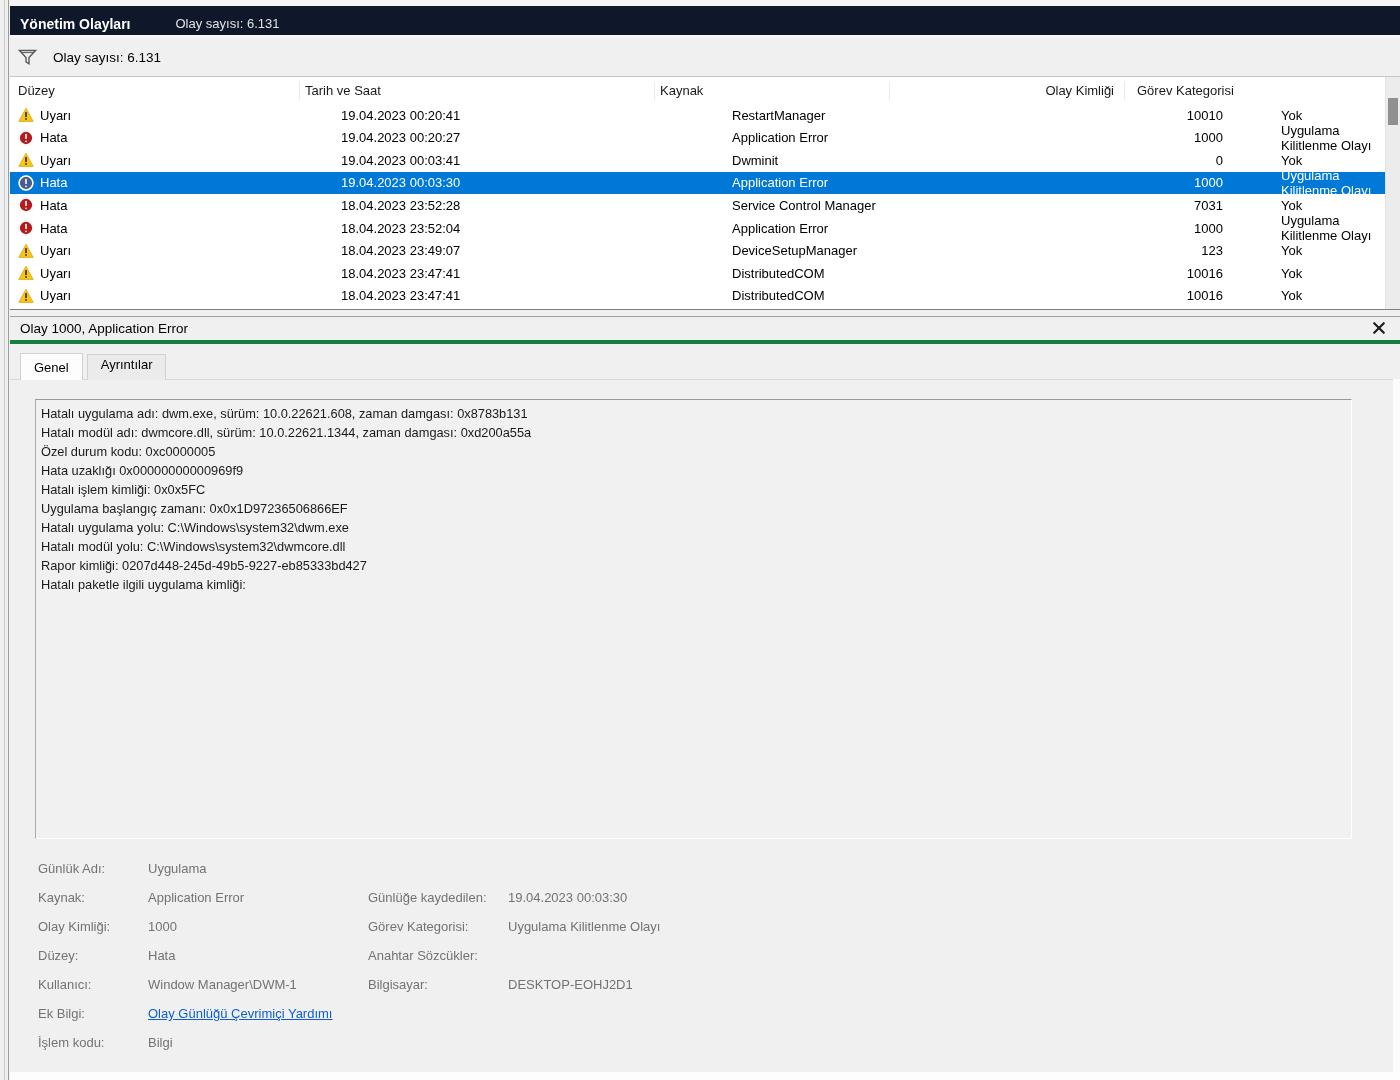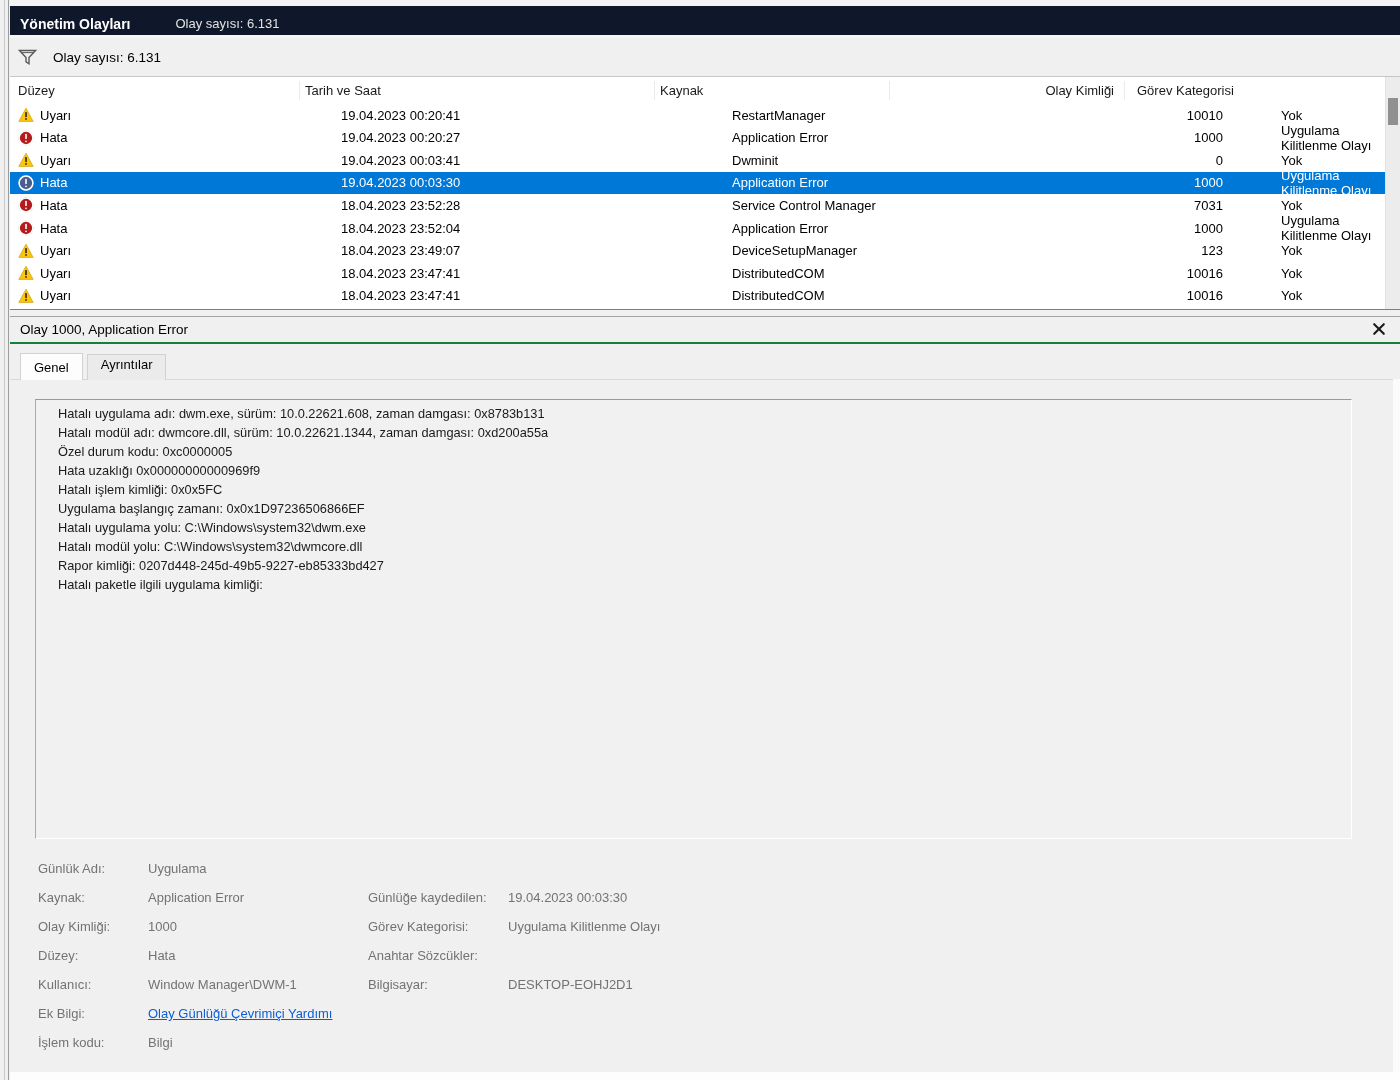--- a/index.html
+++ b/index.html
@@ -81,21 +81,21 @@
     background: #f0f0f0; border-top: 1px solid #7e7e7e; border-bottom: 1px solid #a3a3a3;
   }
 
   
   .detail {
     position: absolute; left: 10px; right: 0; top: 317px; bottom: 0;
     background: #f0f0f0;
   }
   .d-titlebar {
     position: absolute; left: 0; right: 0; top: 0; height: 27px;
-    border-bottom: 2px solid #15803d;
+    border-bottom: 4px solid #15803d;
     display: flex; align-items: center; padding: 0 12px 0 10px;
     font-size: 13.5px; color: #000;
   }
   .d-close { margin-left: auto; width: 16px; height: 16px; cursor: pointer; }
   .d-close svg { width: 14px; height: 14px; display: block; }
 
   .d-tabs { position: absolute; left: 10px; top: 37px; height: 26px; display: flex; z-index: 3; }
   .tab {
     font-size: 13px; color: #000; padding: 2px 13px 0 13px; height: 26px;
     background: #ebebeb; border: 1px solid #d2d2d2; border-bottom: none;
@@ -106,21 +106,21 @@
   .d-content {
     position: absolute; left: 0; right: 7px; top: 62px; bottom: 8px;
     border-top: 1px solid #d9d9d9; background: #f0f0f0;
   }
 
   .desc-box {
     position: absolute; left: 25px; top: 19px; width: 1317px; height: 440px;
     background: #f1f1f1;
     border: 1px solid;
     border-color: #999999 #ffffff #ffffff #ababab;
-    padding: 4px 22px; overflow: hidden;
+    padding: 4px 5px; overflow: hidden;
   }
   .desc-line { font-size: 12.8px; line-height: 19px; color: #1a1a1a; white-space: pre; }
 
   .fields { position: absolute; left: 0; top: 477px; right: 0; }
   .field-row { position: relative; height: 29px; }
   .field-row span { position: absolute; top: 4px; font-size: 13px; color: #737373; white-space: nowrap; }
   .fl1 { left: 28px; }
   .fv1 { left: 138px; }
   .fl2 { left: 358px; }
   .fv2 { left: 498px; }

